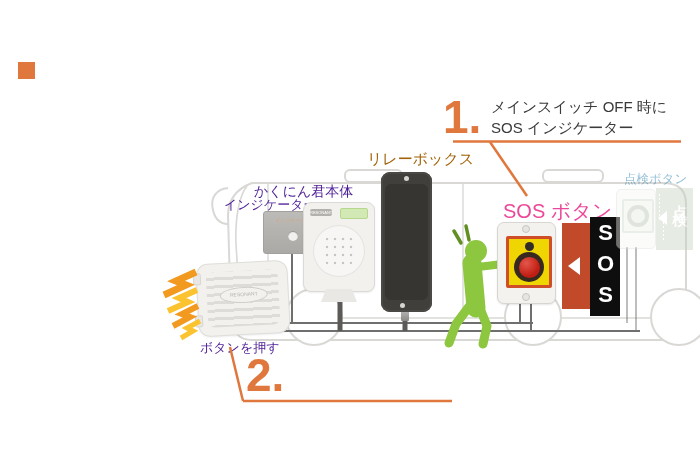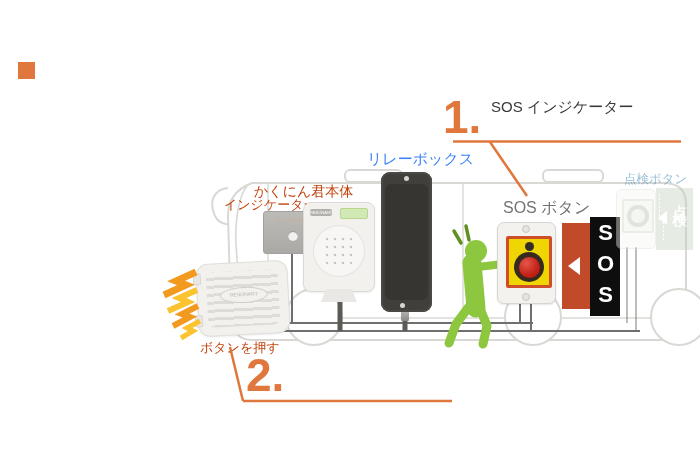--- a/index.html
+++ b/index.html
@@ -7,22 +7,22 @@
           font-family:"Liberation Sans","DejaVu Sans",sans-serif;}
   .abs{position:absolute;}
   
   #title-row{left:18px;top:62px;display:flex;align-items:center;gap:9px;}
   #title-bullet{width:17px;height:17px;background:#e0773c;}
   #title-text{font-size:17px;color:#2d2d2d;letter-spacing:.5px;}
   
   .step-number{font-size:46px;font-weight:700;color:#e0773c;line-height:1;}
   .step-text{font-size:15px;color:#3a3a3a;line-height:21px;}
   
-  .lbl-gray{font-size:13px;color:#c2410c;white-space:nowrap;}
-  .lbl-dark{font-size:15px;color:#3b82f6;white-space:nowrap;font-family:Liberation Serif, serif;}
+  .lbl-gray{font-size:13px;color:#4c1d95;white-space:nowrap;}
+  .lbl-dark{font-size:15px;color:#a16207;white-space:nowrap;font-family:Liberation Serif, serif;}
   
   #indicator-box{left:263px;top:211px;width:58px;height:41px;background:linear-gradient(#bcbbb8,#aaa9a6);
     border:1px solid #a2a19e;border-radius:3px;}
   #indicator-mini-label{position:absolute;left:0;right:0;top:5px;text-align:center;font-size:5px;
     color:#dda273;letter-spacing:0;}
   #indicator-led{position:absolute;left:50%;top:19px;margin-left:-5px;width:10px;height:10px;border-radius:50%;
     background:#f2f1ef;box-shadow:inset 0 1px 1px rgba(0,0,0,.4);}
   
   #main-unit{left:303px;top:202px;width:70px;height:88px;background:#f2f1ee;border:1px solid #dbdad6;
     border-radius:8px;box-shadow:0 1px 2px rgba(0,0,0,.08);}
@@ -131,21 +131,21 @@
     </g>
   </svg>
 
   <div class="abs" id="title-row">
     <div id="title-bullet"></div>
   </div>
 
   <div class="abs lbl-gray" style="left:224px;top:196px;">インジケーター</div>
   <div class="abs lbl-gray" style="left:254px;top:183px;font-size:14px;">かくにん君本体</div>
   <div class="abs lbl-dark" style="left:367px;top:150px;">リレーボックス</div>
-  <div class="abs" style="left:503px;top:198px;font-size:16px;color:#737373;">SOS ボタン</div>
+  <div class="abs" style="left:503px;top:198px;font-size:20px;color:#ec4899;">SOS ボタン</div>
   <div class="abs lbl-gray" style="left:200px;top:339px;">ボタンを押す</div>
 
   <div class="abs" id="indicator-box">
     <div id="indicator-mini-label">インジケーター</div>
     <div id="indicator-led"></div>
   </div>
 
   <div class="abs" id="main-unit">
     <div id="unit-brand-badge">RESONANT</div>
     <div id="unit-led-strip"></div>
@@ -230,18 +230,19 @@
     <g stroke="#e0773c" stroke-width="2.5" fill="none">
       <path d="M453,141.5 H681"></path>
       <path d="M490,142 L527,196"></path>
       <path d="M230,347 L243,401"></path>
       <path d="M243,401 H452"></path>
     </g>
   </svg>
 
   <div class="abs step-number" style="left:443px;top:94px;">1.</div>
   <div class="abs step-text" style="left:491px;top:96px;">
+    <div>メインスイッチ OFF 時に</div>
     <div>SOS インジケーター</div>
   </div>
 
   <div class="abs step-number" style="left:246px;top:352px;">2.</div>
 
 </div>
 
 </body></html>

